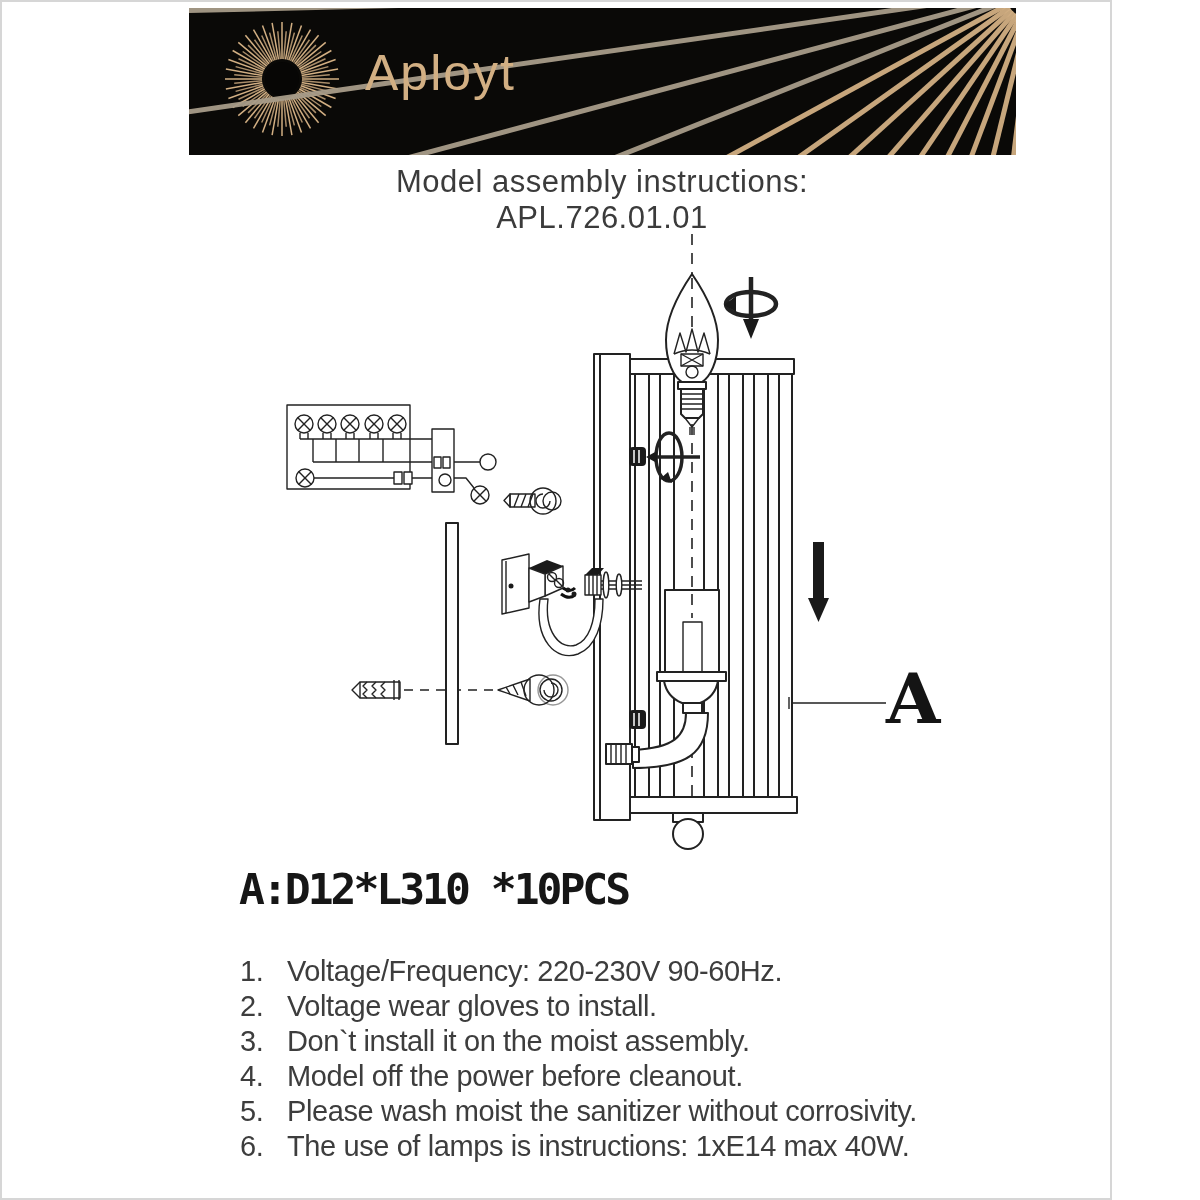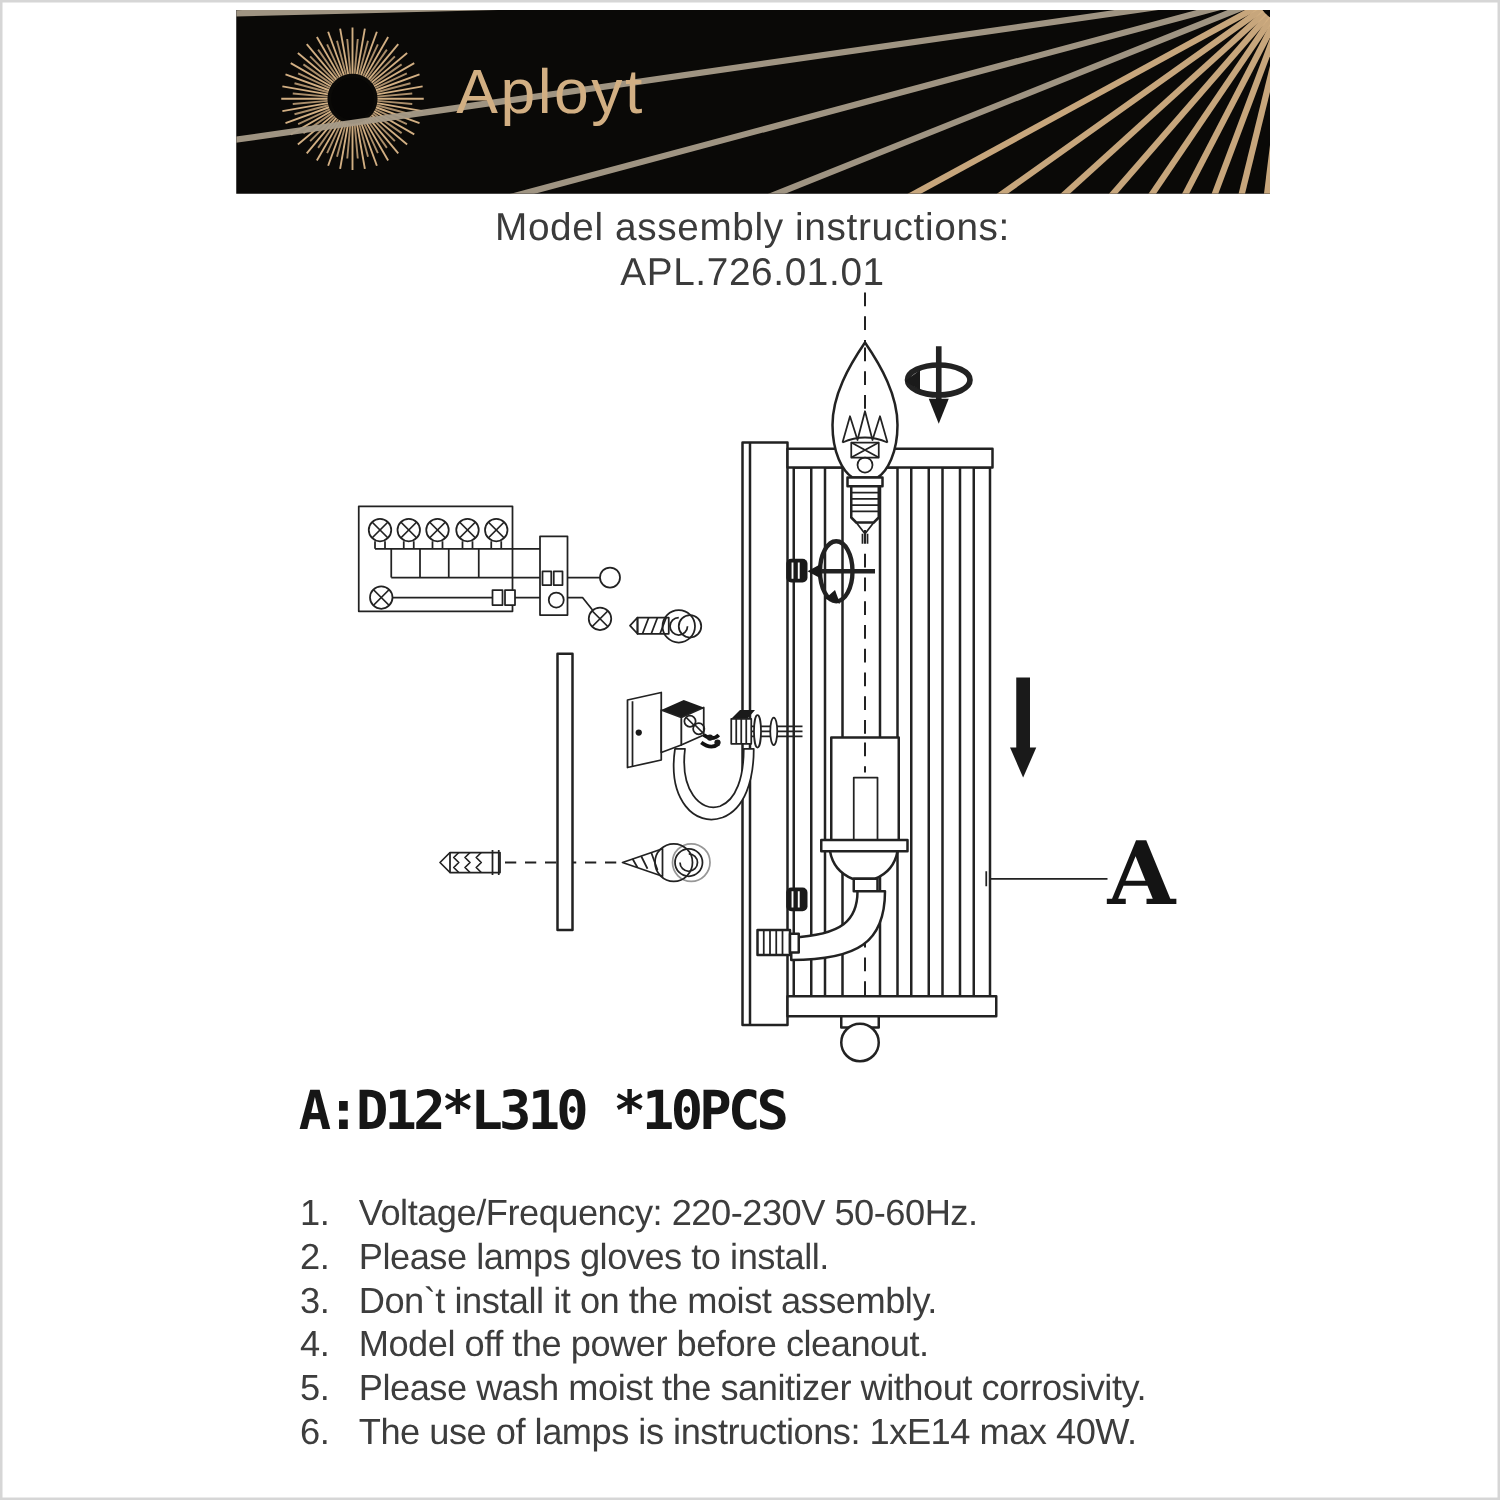--- a/index.html
+++ b/index.html
@@ -1,17 +1,17 @@
 <!DOCTYPE html>
 <html><head>
 <meta charset="utf-8">
 <style>
   html,body{margin:0;padding:0;background:#ffffff;}
   .page{
-    position:relative;width:1200px;height:1200px;background:#fff;
+    position:relative;width:1112px;height:1200px;background:#fff;
     border:2px solid #d6d6d6;box-sizing:border-box;overflow:hidden;
     font-family:"Liberation Sans",sans-serif;
   }
   
   .banner{
     position:absolute;left:187px;top:6px;width:827px;height:147px;
     background:#0a0907;overflow:hidden;
   }
   .banner svg{position:absolute;left:0;top:0;}
   .brand{
@@ -321,25 +321,25 @@
     </g>
   </svg>
 
   <div class="part-label">A</div>
 
   <div class="spec">A:D12*L310 *10PCS</div>
 
   <div class="instructions">
     <div class="irow">
       <span class="num">1.</span>
-      <span class="itext">Voltage/Frequency: 220-230V 50-60Hz.</span>
+      <span class="itext">Voltage/Frequency: 220-230V 90-60Hz.</span>
     </div>
     <div class="irow">
       <span class="num">2.</span>
-      <span class="itext">Please lamps gloves to install.</span>
+      <span class="itext">Voltage wear gloves to install.</span>
     </div>
     <div class="irow">
       <span class="num">3.</span>
       <span class="itext">Don`t install it on the moist assembly.</span>
     </div>
     <div class="irow">
       <span class="num">4.</span>
       <span class="itext">Model off the power before cleanout.</span>
     </div>
     <div class="irow">

